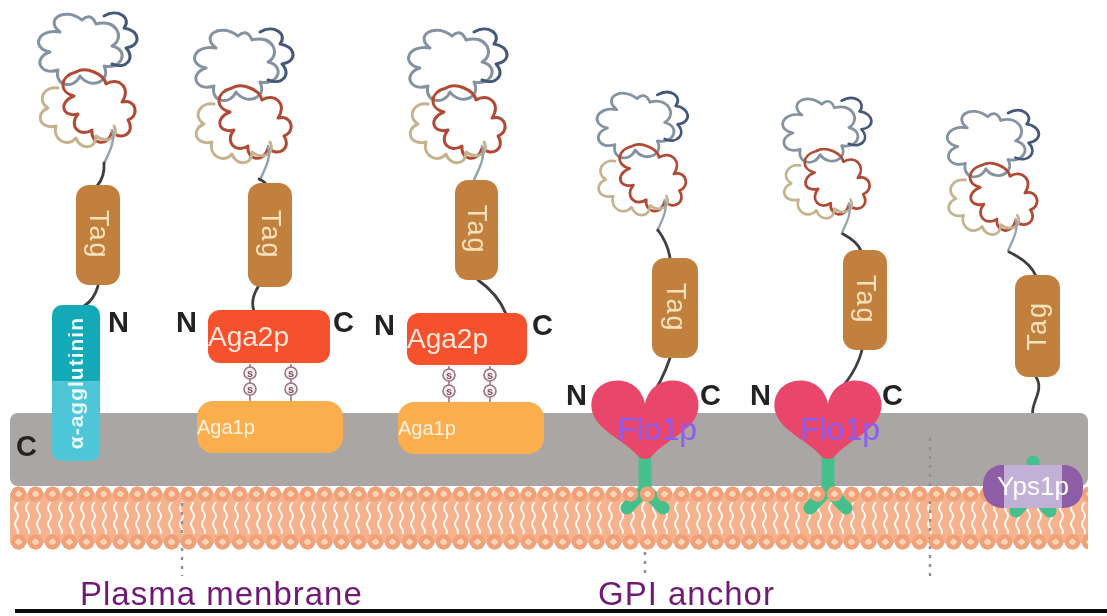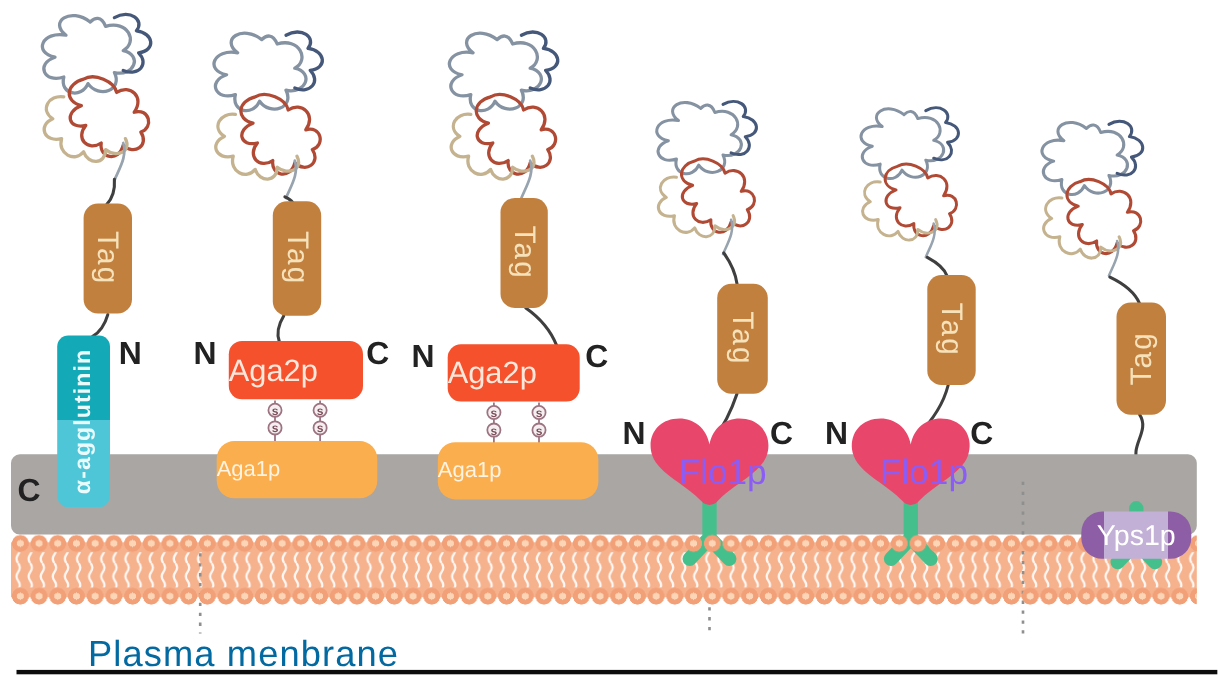--- a/index.html
+++ b/index.html
@@ -61,21 +61,21 @@
     display:flex;align-items:center;justify-content:center;margin-top:44px;
   }
   .heart-label{
     position:absolute;width:104px;text-align:right;
     color:#8b5cf6;font-size:32px;
   }
   .term{
     position:absolute;font-size:29px;font-weight:bold;color:#222222;
   }
   .bottom-label{
-    position:absolute;top:575px;font-size:33px;color:#0369a1;letter-spacing:1px;
+    position:absolute;top:575px;font-size:33px;color:#701a75;letter-spacing:1px;
   }
   .bottom-line{
     position:absolute;left:15px;top:609px;width:1092px;height:4px;background:#0c0c0c;
   }
 </style>
 </head>
 <body>
 
 <div id="canvas">
 
@@ -223,15 +223,16 @@
   <span class="term" style="left:176px;top:306px">N</span>
   <span class="term" style="left:333px;top:306px">C</span>
   <span class="term" style="left:374px;top:309px">N</span>
   <span class="term" style="left:532px;top:309px">C</span>
   <span class="term" style="left:566px;top:379px">N</span>
   <span class="term" style="left:700px;top:379px">C</span>
   <span class="term" style="left:750px;top:379px">N</span>
   <span class="term" style="left:882px;top:379px">C</span>
 
   <span class="bottom-label" style="left:80px">Plasma menbrane</span>
+  <span class="bottom-label" style="left:598px">GPI anchor</span>
 
   <div class="bottom-line"></div>
 </div>
 
 </body></html>

